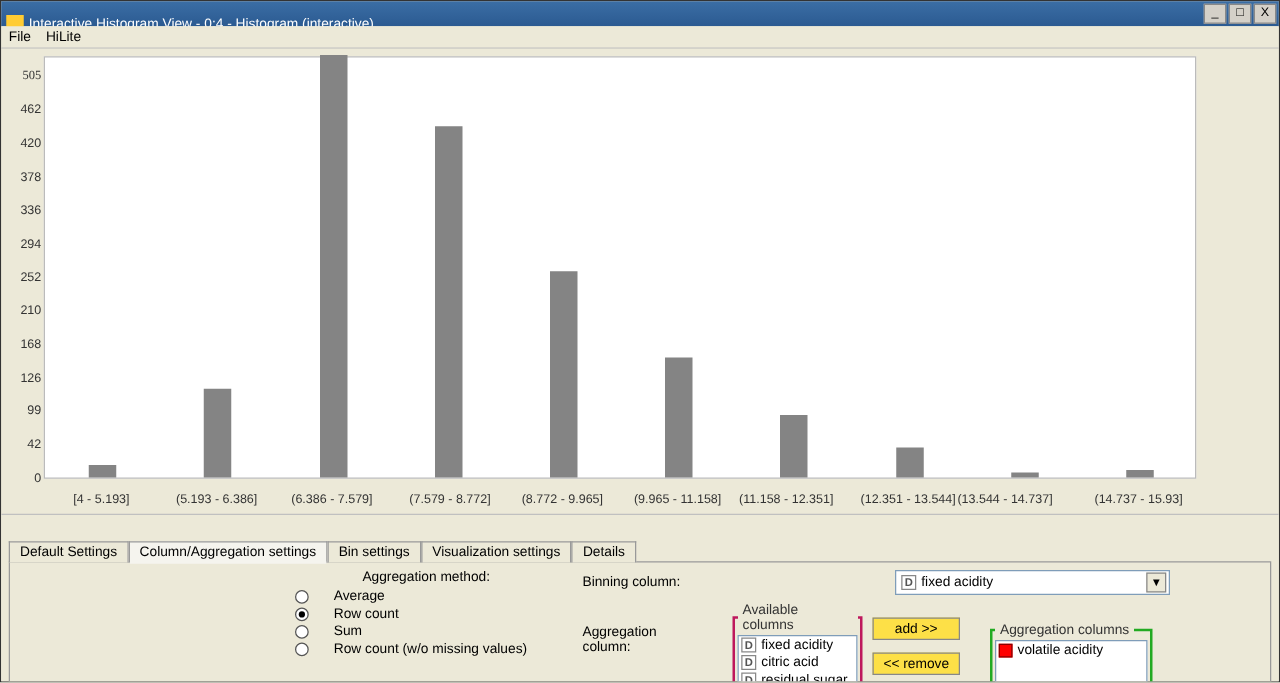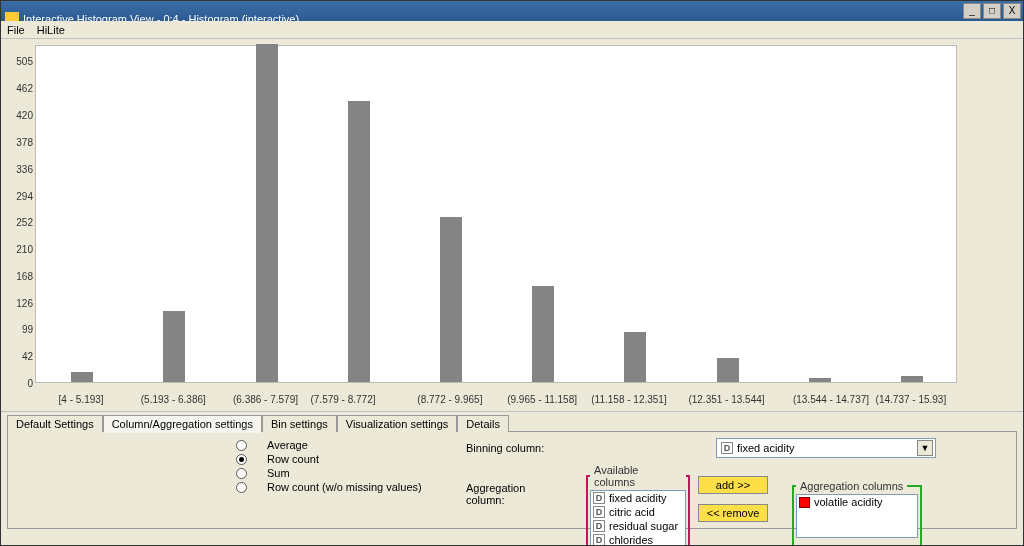--- a/index.html
+++ b/index.html
@@ -12,21 +12,21 @@
   .titlebar-btns .tb { width:18px; height:16px; background:#d4d0c8; border:1px solid #888; font-size:10px; line-height:14px; text-align:center; color:#000; }
   .menubar { height:18px; background:#ece9d8; display:flex; align-items:center; gap:12px; padding:0 6px; border-bottom:1px solid #c0c0c0;}
   .menubar span { cursor:default; }
   .work { flex:1; background:#ece9d8; display:flex; flex-direction:column; overflow:hidden; }
   .chart-area { flex:1; position:relative; margin:0 6px 0 4px; }
   .plot { position:absolute; left:30px; right:60px; top:6px; bottom:28px; background:#fff; border:1px solid #bbb; }
   .ytick { position:absolute; left:4px; width:24px; text-align:right; color:#333; font-size:10px; transform:translateY(-50%); }
   .xtick { position:absolute; bottom:6px; font-size:10px; color:#333; transform:translateX(-50%); white-space:nowrap; }
   .bar { position:absolute; background:#848484; bottom:0; width:22px; transform:translateX(-50%); }
   .bottom { height:134px; background:#ece9d8; border-top:1px solid #c0c0c0; padding:0 6px; position:relative; }
-  .tabs { display:flex; gap:0; margin-top:3px; }
+  .tabs { display:flex; gap:0; margin-top:21px; }
   .tab { border:1px solid #999; background:#ece9d8; padding:2px 8px; font-size:11px; position:relative; border-bottom:none; }
   .tab.active { background:#f5f4ee; z-index:2; }
   .tab.active::after { content:""; position:absolute; left:0; right:0; bottom:-1px; height:2px; background:#f5f4ee; }
   .settings-panel { border:1px solid #999; background:#ece9d8; height:98px; margin-top:-1px; display:flex; align-items:flex-start; padding:6px 8px; gap:20px; }
   .agg-method { flex:0 0 210px; margin-left:220px; }
   .radio-row { display:flex; align-items:center; gap:20px; font-size:11px; padding:1px 0; }
   .radio { width:11px; height:11px; border:1px solid #555; border-radius:50%; display:inline-block; position:relative; background:#fff;}
   .radio.checked::after { content:""; position:absolute; inset:2px; border-radius:50%; background:#000; }
   .labels-col { flex:0 0 100px; display:flex; flex-direction:column; padding-top:0; }
   .labels-col .lbl { font-size:11px; height:20px; display:flex; align-items:center; }
@@ -79,57 +79,58 @@
             <div class="bar" style="left: 414.9px; height: 165.174px;"></div>
             <div class="bar" style="left: 507.1px; height: 95.6604px;"></div>
             <div class="bar" style="left: 599.3px; height: 49.7434px;"></div>
             <div class="bar" style="left: 691.5px; height: 24.234px;"></div>
             <div class="bar" style="left: 783.7px; height: 3.82641px;"></div>
             <div class="bar" style="left: 875.9px; height: 5.73962px;"></div>
           </div>
       </div>
       <div id="yticks-layer"></div>
       <div id="xticks-layer"></div>
-    <div class="ytick" style="top: 21.9434px;">505</div>
+    <div class="ytick" style="top: 21.9434px; font-family: Liberation Serif, serif;">505</div>
         <div class="ytick" style="top: 49.366px;">462</div>
         <div class="ytick" style="top: 76.1509px;">420</div>
         <div class="ytick" style="top: 102.936px;">378</div>
         <div class="ytick" style="top: 129.721px;">336</div>
         <div class="ytick" style="top: 156.506px;">294</div>
         <div class="ytick" style="top: 183.291px;">252</div>
         <div class="ytick" style="top: 210.075px;">210</div>
         <div class="ytick" style="top: 236.86px;">168</div>
         <div class="ytick" style="top: 263.645px;">126</div>
         <div class="ytick" style="top: 290.43px;">99</div>
         <div class="ytick" style="top: 317.215px;">42</div>
         <div class="ytick" style="top: 344px;">0</div>
         <div class="xtick" style="left: 76.1px;">[4 - 5.193]</div>
         <div class="xtick" style="left: 168.3px;">(5.193 - 6.386]</div>
         <div class="xtick" style="left: 260.5px;">(6.386 - 7.579]</div>
-        <div class="xtick" style="left: 338px;">(7.579 - 8.772]</div>
+        <div class="xtick" style="left: 355px;">(7.579 - 8.772]</div>
         <div class="xtick" style="left: 444.9px;">(8.772 - 9.965]</div>
         <div class="xtick" style="left: 537.1px;">(9.965 - 11.158]</div>
         <div class="xtick" style="left: 624px;">(11.158 - 12.351]</div>
         <div class="xtick" style="left: 721.5px;">(12.351 - 13.544]</div>
-        <div class="xtick" style="left: 826px;">(13.544 - 14.737]</div>
+        <div class="xtick" style="left: 799px;">(13.544 - 14.737]</div>
         <div class="xtick" style="left: 905.9px;">(14.737 - 15.93]</div>
       </div>
 
     <div class="bottom">
       <div class="tabs">
         <div class="tab">Default Settings</div>
         <div class="tab active">Column/Aggregation settings</div>
         <div class="tab">Bin settings</div>
         <div class="tab">Visualization settings</div>
         <div class="tab">Details</div>
       </div>
 
       <div class="settings-panel">
 
         <div class="agg-method">
+          <div class="section-title">Aggregation method:</div>
           <div class="radio-row">
               <span class="radio"></span>
               <span>Average</span>
             </div>
           <div class="radio-row">
               <span class="radio checked"></span>
               <span>Row count</span>
             </div>
           <div class="radio-row">
               <span class="radio"></span>

